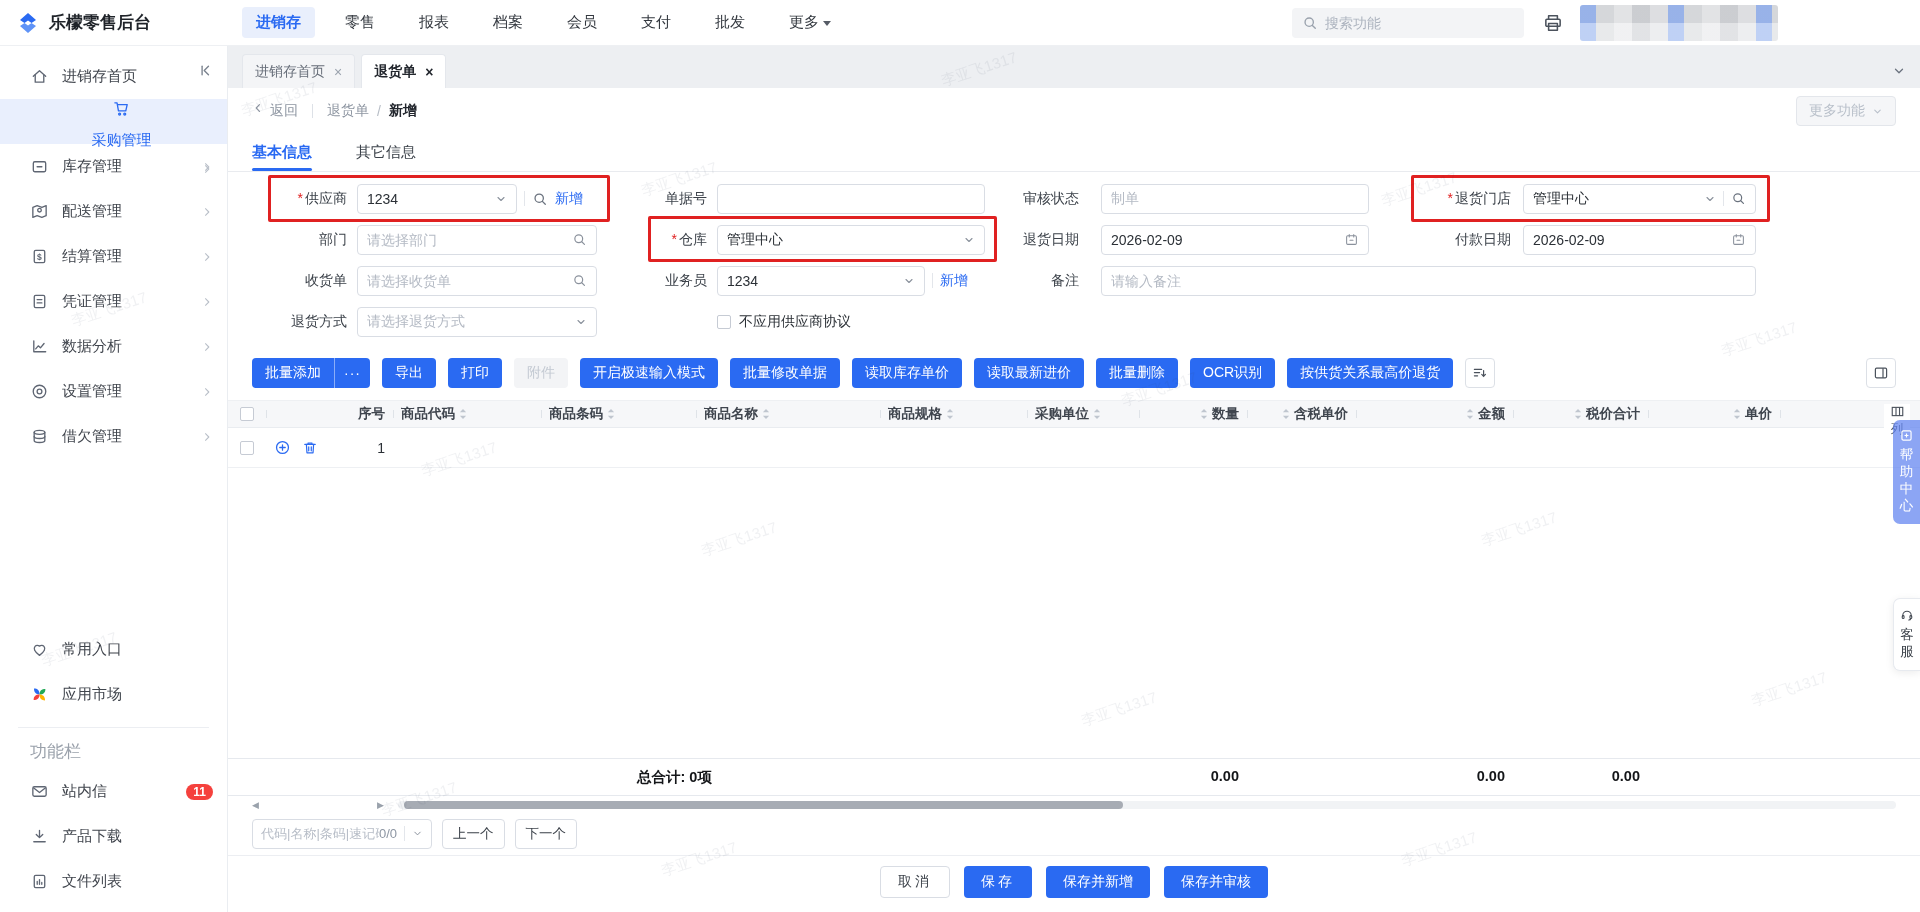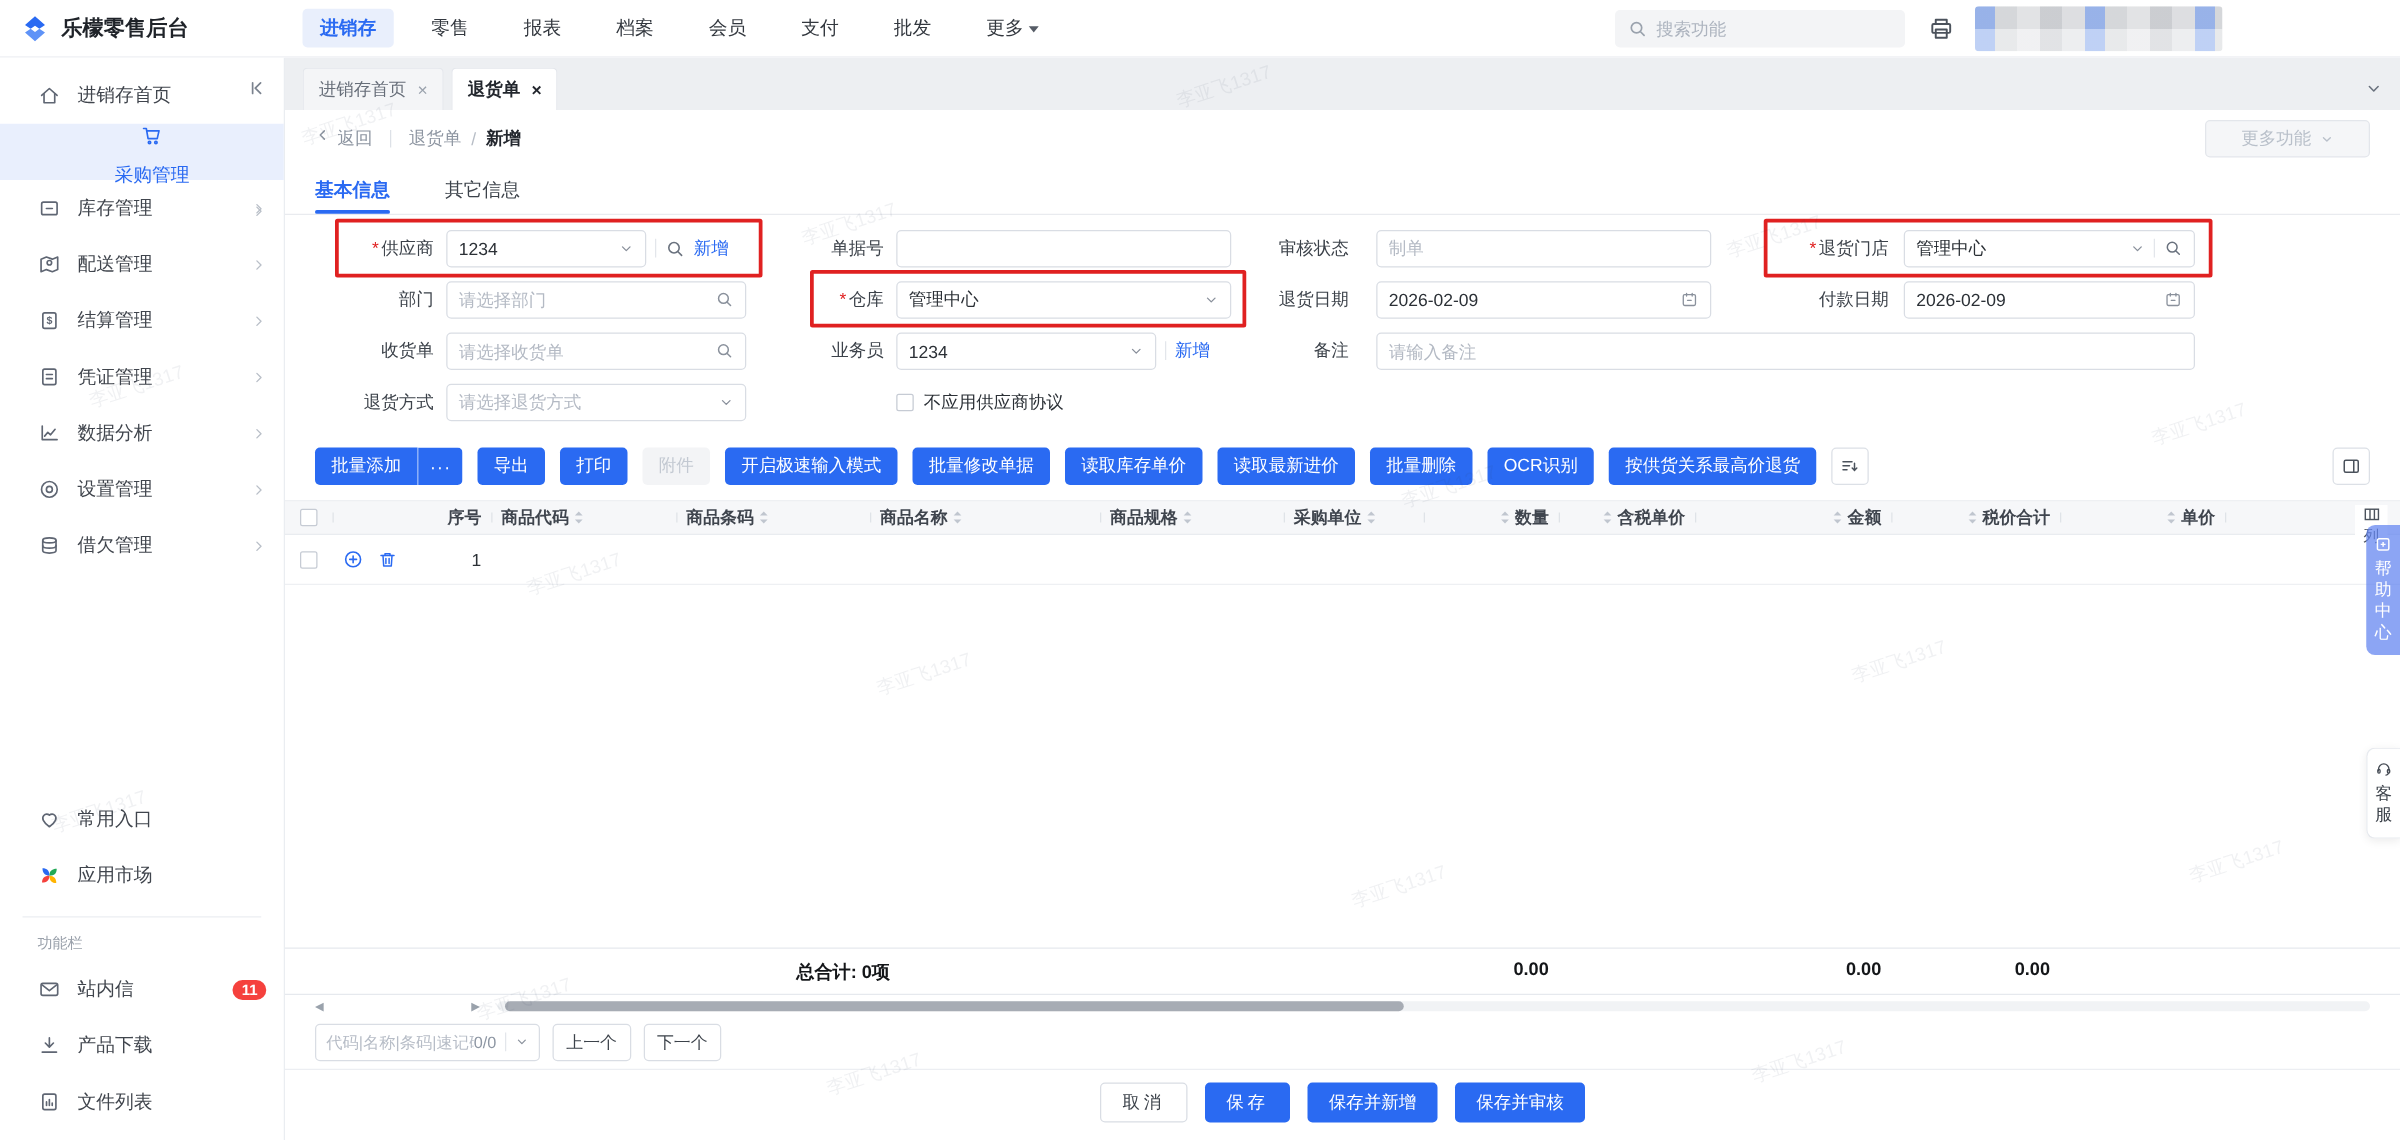--- a/index.html
+++ b/index.html
@@ -31,21 +31,21 @@
   .bodywrap { display:flex; height:866px; }
   .sidebar { width:228px; border-right:1px solid #eaedf1; background:#fff; display:flex; flex-direction:column; padding:8px 0 8px; position:relative; }
   .collapse-btn { position:absolute; top:16px; right:13px; color:#7a828e; cursor:pointer; }
   .sd-item { height:45px; display:flex; align-items:center; padding:0 14px 0 30px; gap:13px; font-size:15px; color:#40454d; cursor:pointer; flex:none; }
   .sd-item .sd-ic { color:#5f6673; }
   .sd-item.active { background:#e9effd; color:#2a6af2;flex-direction:column; }
   .sd-item.active .sd-ic { color:#2a6af2; }
   .sd-chev { margin-left:auto; color:#b9bfc8; }
   .sd-spacer { flex:1; }
   .sd-divider { border-top:1px solid #eceef2; margin:10px 18px 4px; }
-  .sd-label { padding:8px 0 6px 30px; font-size:12px; color:#9aa1ab; }
+  .sd-label { padding:8px 0 6px 30px; font-size:17px; color:#9aa1ab; }
   .badge { margin-left:auto; background:#f5413d; color:#fff; border-radius:9px; font-size:12px; line-height:16px; padding:0 7px; font-weight:600; }
 
   .main { flex:1; display:flex; flex-direction:column; background:#edeff2; min-width:0; }
 
   
   .tabstrip { height:42px; background:#edeff2; display:flex; align-items:flex-end; padding:0 14px; gap:6px; position:relative; }
   .tab { height:34px; display:flex; align-items:center; padding:0 12px; border-radius:4px 4px 0 0; font-size:14px; cursor:pointer; }
   .tab.inactive { background:#f4f5f7; border:1px solid #e4e7ec; border-bottom:none; color:#676e79; }
   .tab.active { background:#fff; border:1px solid #e4e7ec; border-bottom:none; color:#23272e; font-weight:700; }
   .tab-close { margin-left:9px; font-size:14px; color:#9aa2ad; cursor:pointer; line-height:1; }
@@ -54,21 +54,21 @@
 
   .content { background:#fff; flex:1; display:flex; flex-direction:column; min-height:0; }
 
   
   .crumb-row { height:46px; display:flex; align-items:center; padding:0 24px; }
   .back-link { display:flex; align-items:flex-start; gap:6px; color:#8d95a1; cursor:pointer; font-size:14px; }
   .crumb-div { width:1px; height:14px; background:#dde1e7; margin:0 14px; }
   .crumb-parent { color:#8d95a1; }
   .crumb-sep { color:#b7bdc6; margin:0 8px; }
   .crumb-current { color:#23272e; font-weight:700; }
-  .more-btn { margin-left:auto; height:30px; display:flex; align-items:center; gap:7px; padding:0 28px; background:#f5f6f8; border:1px solid #e3e6eb; border-radius:4px; color:#b9c0ca; font-size:14px; cursor:pointer; }
+  .more-btn { margin-left:auto; height:30px; display:flex; align-items:center; gap:7px; padding:0 12px; background:#f5f6f8; border:1px solid #e3e6eb; border-radius:4px; color:#b9c0ca; font-size:14px; cursor:pointer; }
 
   
   .form-tabs { height:38px; display:flex; align-items:stretch; gap:44px; padding:0 24px; border-bottom:1px solid #e9ebef; }
   .ftab { display:flex; align-items:center; font-size:15px; color:#3c424a; cursor:pointer; position:relative; }
   .ftab.active { color:#2a6af2; font-weight:600; }
   .ftab.active::after { content:""; position:absolute; left:0; right:0; bottom:0; height:3px; background:#2a6af2; border-radius:2px; }
 
   
   .form-block { position:relative; padding:6px 0; }
   .f-row { display:flex; align-items:center; height:41px; padding-left:24px; }

